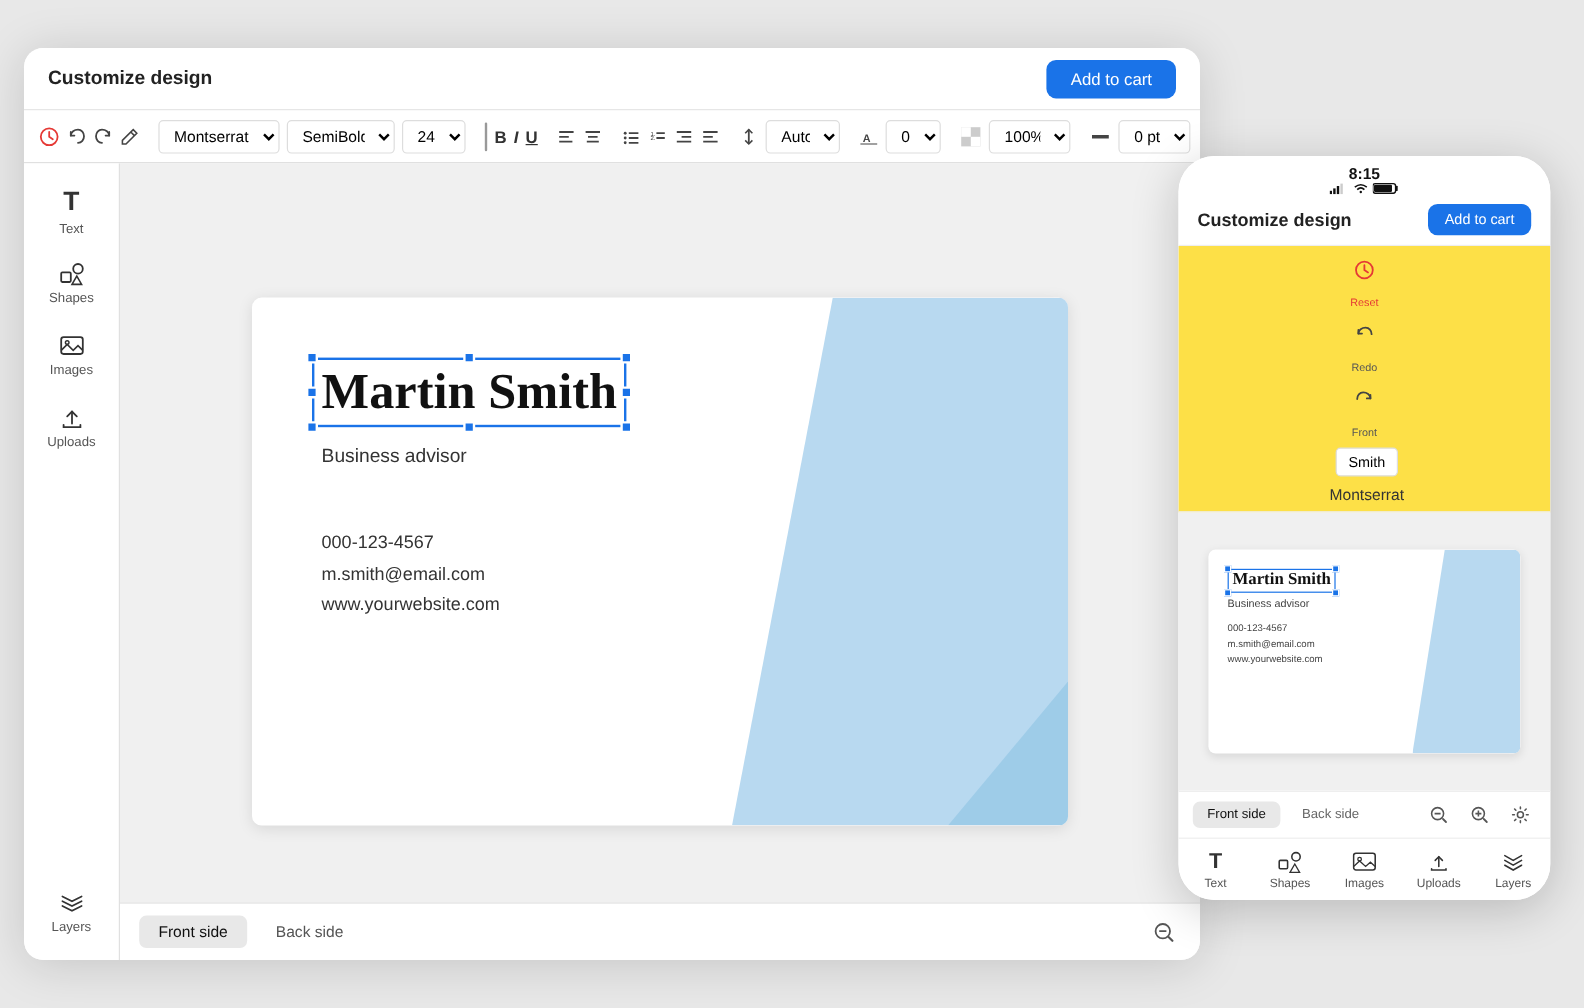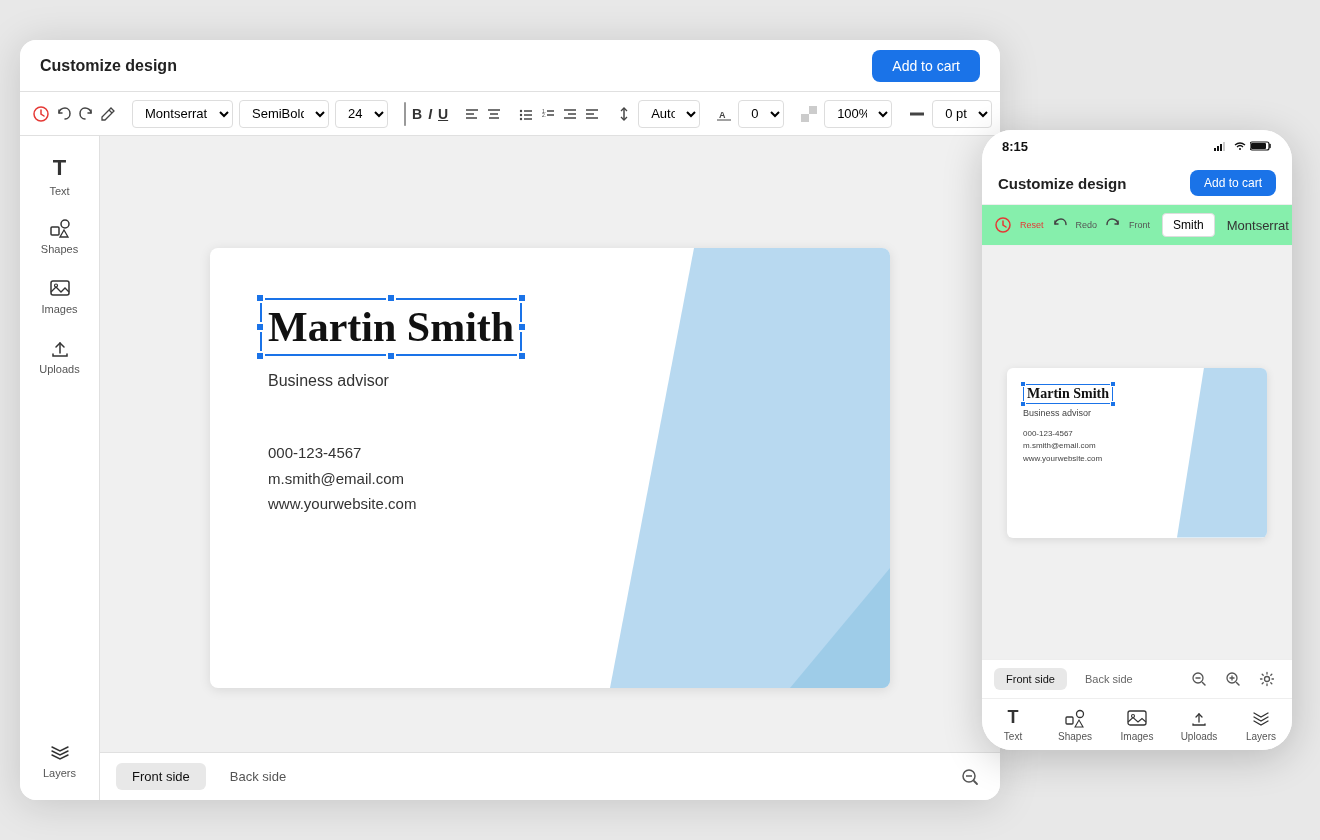--- a/index.html
+++ b/index.html
@@ -330,22 +330,23 @@
       display: flex;
       flex-direction: column;
     }
 
     
     .mobile-status-bar {
       background: white;
       height: 32px;
       display: flex;
       align-items: center;
-      justify-content: space-between;
+      justify-content: flex-end;
       padding: 0 20px;
+      flex-direction: column;
     }
 
     .status-time {
       font-size: 13px;
       font-weight: 600;
       color: #111;
     }
 
     .status-icons {
       display: flex;
@@ -377,26 +378,27 @@
       border: none;
       border-radius: 8px;
       padding: 6px 14px;
       font-size: 12px;
       font-weight: 500;
       cursor: pointer;
     }
 
     
     .mobile-toolbar {
-      background: #86efac;
+      background: #fde047;
       padding: 6px 12px;
       display: flex;
       align-items: center;
       gap: 8px;
       border-bottom: 1px solid #eee;
+      flex-direction: column;
     }
 
     .mobile-toolbar-icon {
       width: 28px;
       height: 28px;
       display: flex;
       align-items: center;
       justify-content: center;
       font-size: 16px;
       color: #555;

